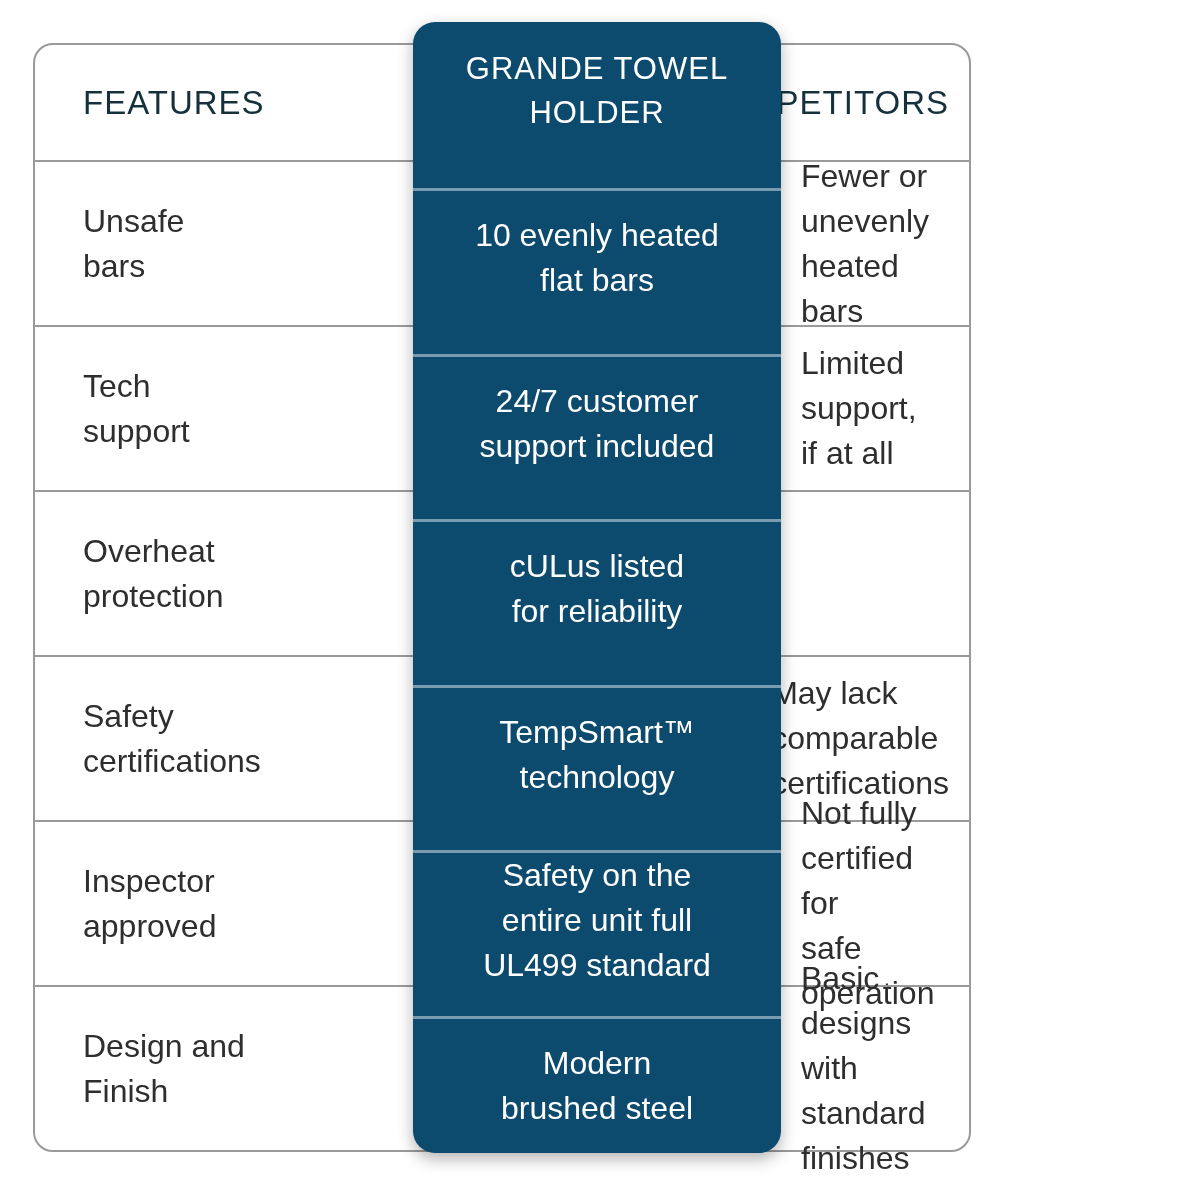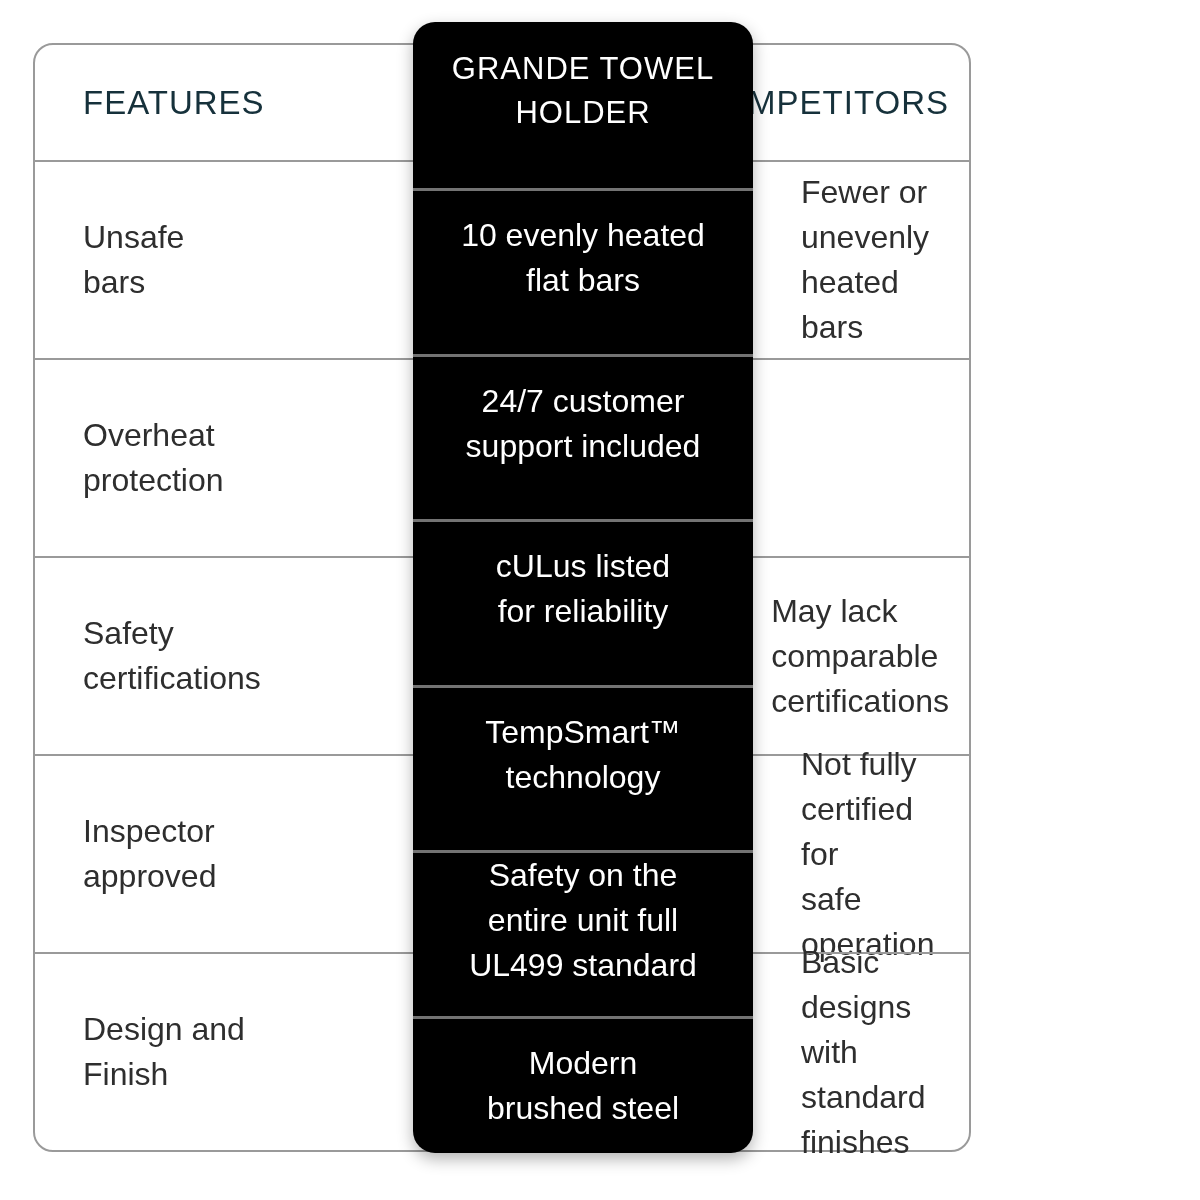--- a/index.html
+++ b/index.html
@@ -57,23 +57,23 @@
   .body-text {
     font-size: 32px;
     color: #2E2E2E;
     line-height: 45px;
     white-space: pre-line;
   }
   .product-col {
     position: absolute;
     left: 413px;
     top: 22px;
-    width: 340px;
+    width: 368px;
     height: 1131px;
-    background: #000000;
+    background: #0c4a6e;
     border-radius: 22px;
     box-shadow: 0 6px 16px rgba(0,0,0,0.30);
     display: flex;
     flex-direction: column;
     z-index: 2;
     box-sizing: border-box;
     gap: 28px;
   }
   .p-header {
     flex: 0 0 138px;
@@ -123,20 +123,31 @@
         <span class="body-text">Unsafe
 bars</span>
       </div>
       <div class="cell mid"></div>
       <div class="cell comp">
         <span class="body-text">Fewer or unevenly
 heated bars</span>
       </div>
     </div>
 
+    <div class="trow">
+      <div class="cell feat">
+        <span class="body-text">Tech
+support</span>
+      </div>
+      <div class="cell mid"></div>
+      <div class="cell comp">
+        <span class="body-text">Limited support,
+if at all</span>
+      </div>
+    </div>
 
     <div class="trow">
       <div class="cell feat">
         <span class="body-text">Overheat
 protection</span>
       </div>
       <div class="cell mid"></div>
     </div>
 
     <div class="trow">

